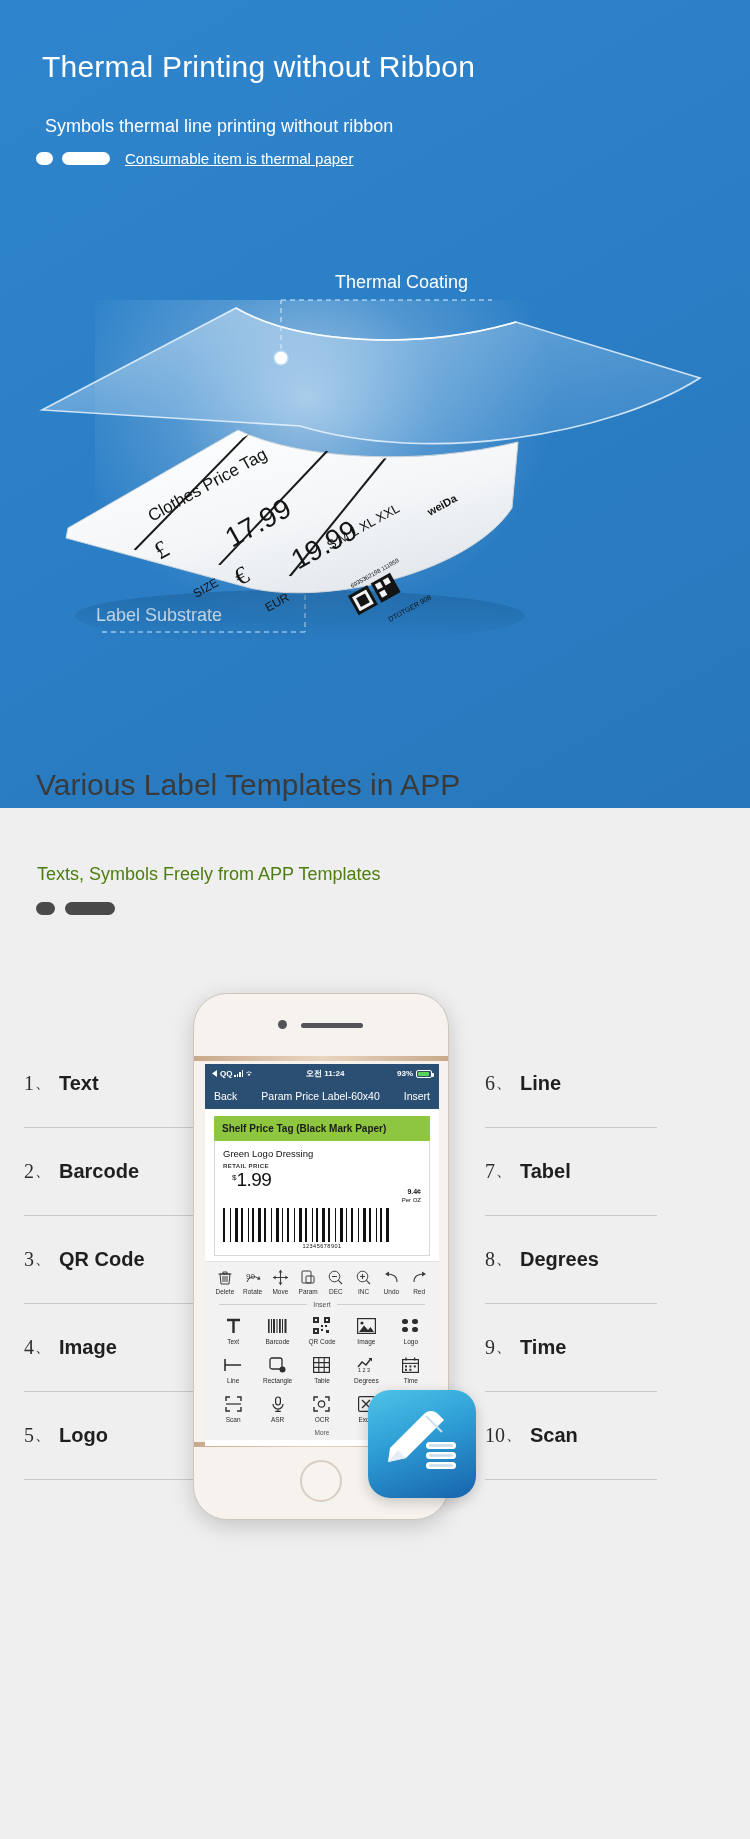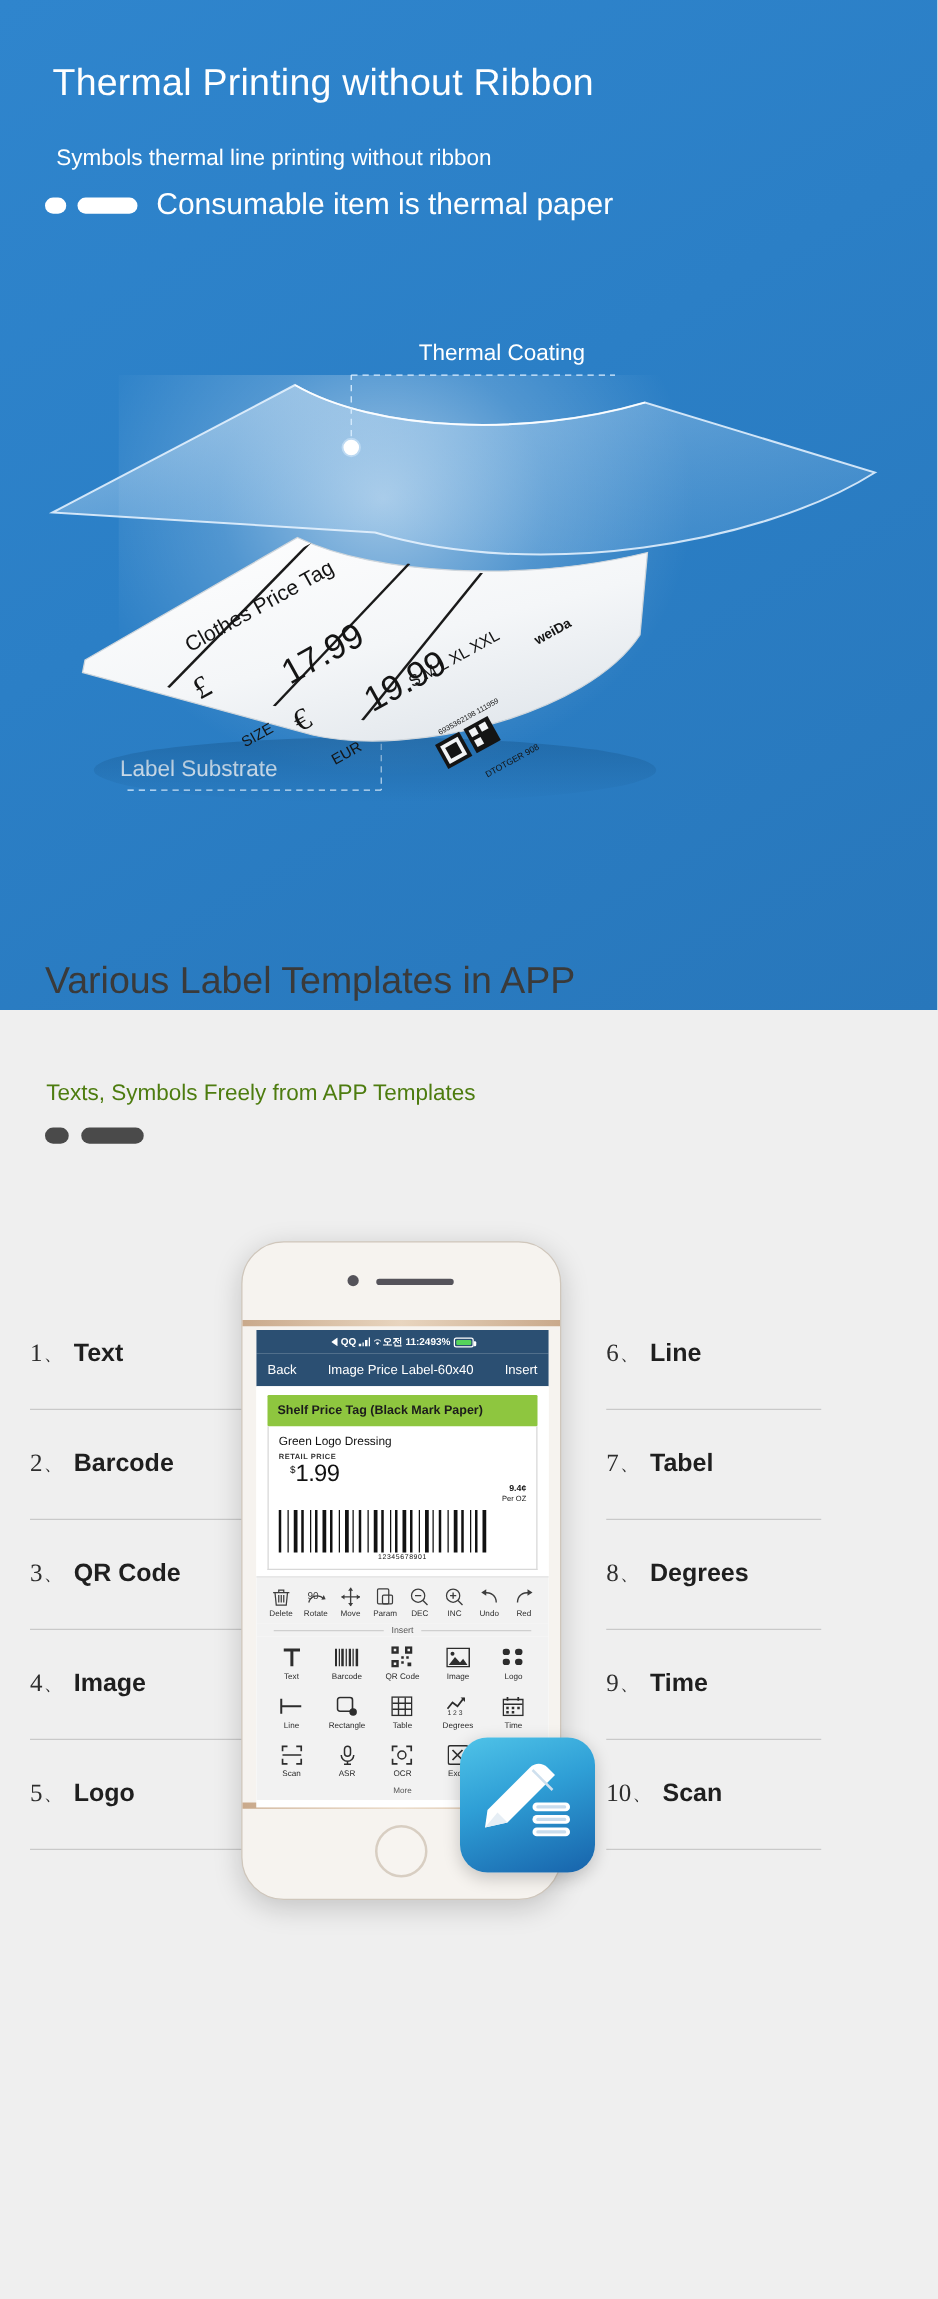--- a/index.html
+++ b/index.html
@@ -26,21 +26,21 @@
   .hero-sub {
     position:absolute; left:45px; top:116px;
     font-size:18px; color:#ffffff; font-weight:400; white-space:nowrap;
   }
   .hero-bullet-row {
     position:absolute; left:36px; top:150px;
     display:flex; align-items:center; gap:9px;
   }
   .dot-sm { width:17px; height:13px; border-radius:7px; background:#fff; }
   .dot-lg { width:48px; height:13px; border-radius:7px; background:#fff; }
-  .hero-bullet-text { font-size:24px; color:#fff; margin-left:6px; white-space:nowrap; }
+  .hero-bullet-text { font-size:15px; color:#fff; margin-left:6px; white-space:nowrap;text-decoration:underline; }
 
   
   .glow {
     position:absolute; left:95px; top:300px; width:470px; height:330px;
     background:radial-gradient(ellipse at 45% 30%, rgba(255,255,255,.55) 0%, rgba(255,255,255,.18) 36%, rgba(255,255,255,0) 68%);
     pointer-events:none;
   }
 
   
   .coating-wrap { position:absolute; left:0; top:250px; width:750px; height:360px; }
@@ -102,21 +102,21 @@
     width:42px; height:42px; border-radius:50%; border:2px solid #d8cec2; background:#f7f4f0;
   }
   .screen {
     position:absolute; left:11px; top:70px; width:234px; height:382px;
     background:#ffffff; overflow:hidden;
   }
 
   
   .statusbar {
     height:19px; background:#2b4f72; color:#fff;
-    display:flex; align-items:center; justify-content:center;
+    display:flex; align-items:center; justify-content:space-between;
     padding:0 7px; font-size:8px; font-weight:bold;
   }
   .sb-left  { display:flex; align-items:center; gap:2px; }
   .sb-right { display:flex; align-items:center; gap:3px; }
   .bars { display:flex; align-items:flex-end; gap:1px; height:7px; }
   .bars i { display:block; width:1.5px; background:#fff; }
   .bars i:nth-child(1){height:2px}.bars i:nth-child(2){height:3.5px}
   .bars i:nth-child(3){height:5px}.bars i:nth-child(4){height:7px}
   .batt { width:16px; height:8px; border:1px solid #fff; border-radius:2px; position:relative; padding:1px; }
   .batt::after { content:""; position:absolute; right:-3px; top:2px; width:2px; height:4px; background:#fff; border-radius:0 1px 1px 0; }
@@ -390,21 +390,21 @@
       <div class="sb-right">
         <span>93%</span>
         <span class="batt">
             <span></span>
           </span>
       </div>
     </div>
 
     <div class="navbar">
       <span>Back</span>
-      <span class="nav-title">Image Price Label-60x40</span>
+      <span class="nav-title">Param Price Label-60x40</span>
       <span>Insert</span>
     </div>
 
     <div class="preview">
       <div class="banner">Shelf Price Tag (Black Mark Paper)</div>
       <div class="card">
         <div class="card-name">Green Logo Dressing</div>
         <div class="card-retail">RETAIL PRICE</div>
         <div class="card-price-row">
           <div class="card-price">

